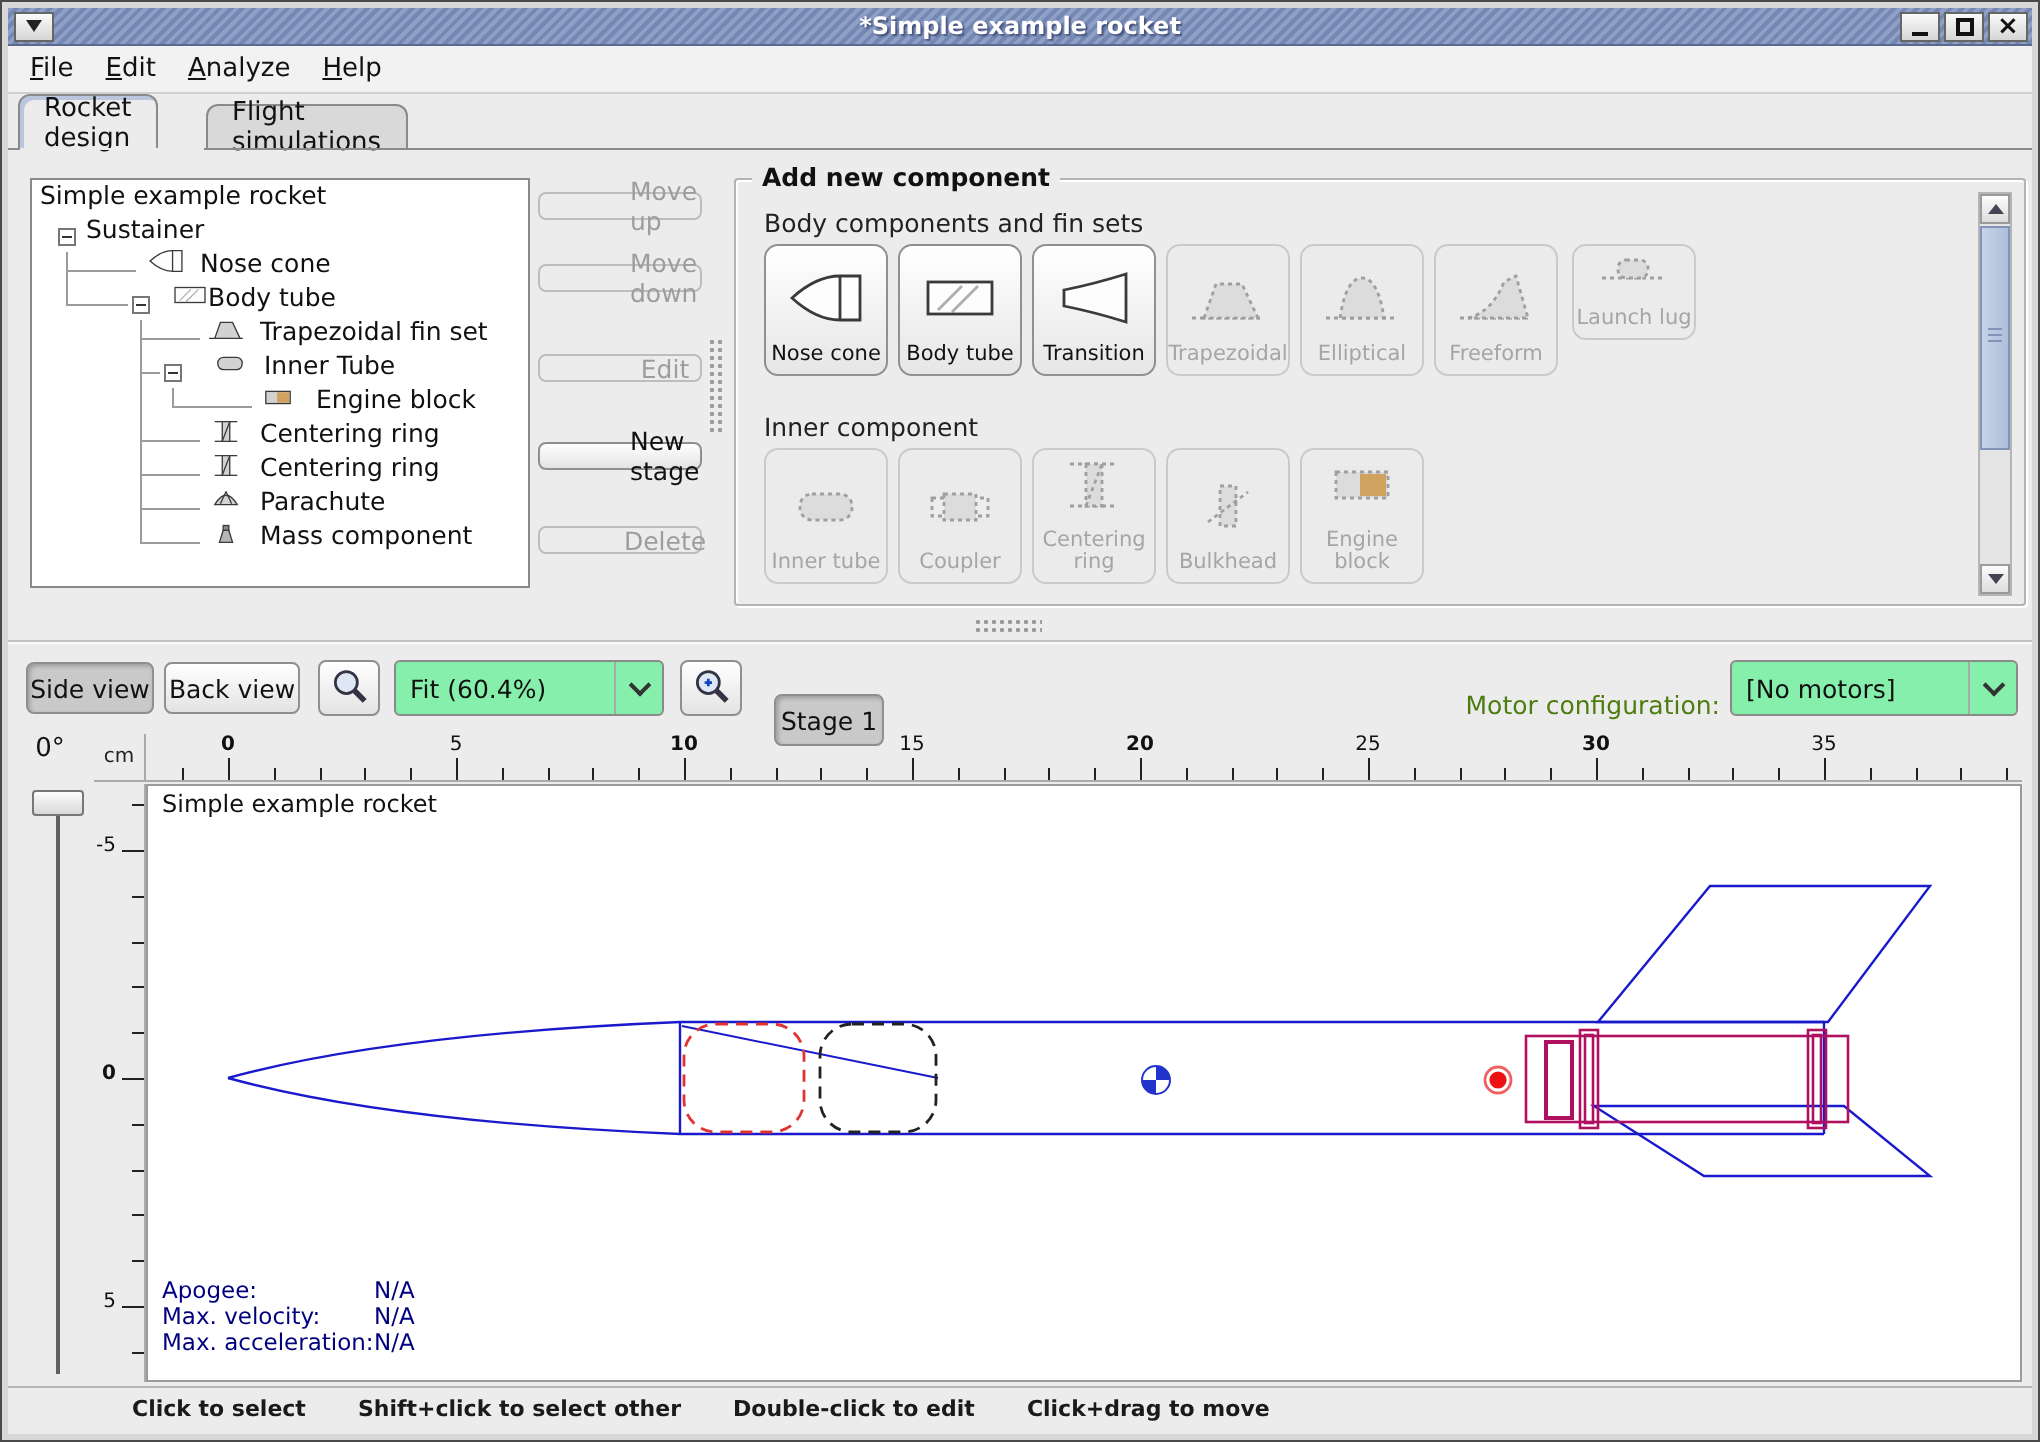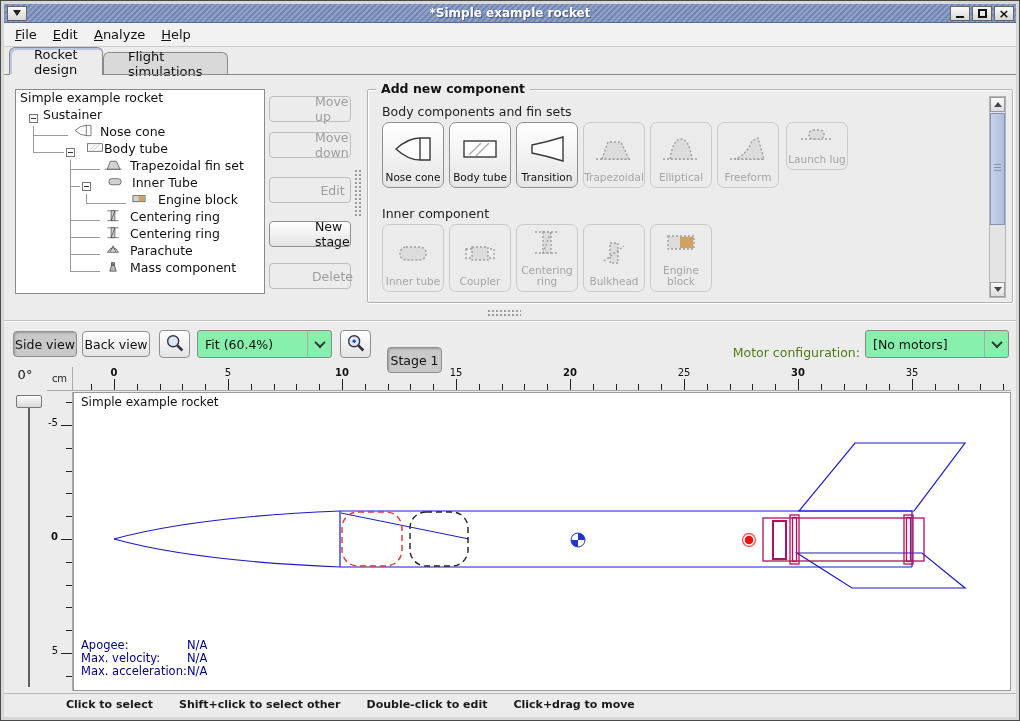--- a/index.html
+++ b/index.html
@@ -34,21 +34,21 @@
   #menubar {
     position:absolute; left:3px; right:3px; top:22px; height:24px;
     background:#f2f2f2; border-bottom:1px solid #cfcfcf;
     display:flex; align-items:center; gap:16px; padding-left:11px; font-size:13px; color:#111;
   }
   .menu-item u { text-decoration:underline; }
   
   #tabs { position:absolute; left:3px; top:46px; height:28px; }
   .tab {
     position:absolute; bottom:0; border:1px solid #8a8a8a; border-bottom:none;
-    border-radius:6px 6px 0 0; font-size:13px; color:#111; padding:0 24px;
+    border-radius:6px 6px 0 0; font-size:13px; color:#111; padding:0 12px;
     display:flex; align-items:center;
   }
   .tab.selected { left:5px; height:28px; background:#ececec; z-index:3;
     box-shadow: inset 2px 2px 0 #b9c6dd; }
   .tab.unselected { left:99px; height:23px; background:#d9d9d9; z-index:1; }
   #tabline { position:absolute; left:3px; right:3px; top:73px; height:1px; background:#8a8a8a; z-index:2; }
   #tabline-cover { position:absolute; left:9px; top:73px; width:92px; height:1px; background:#ececec; z-index:4; }
   
   .btn {
     background:linear-gradient(#ffffff,#e3e3e3); border:1px solid #8f8f8f;
@@ -70,21 +70,21 @@
   #tree-panel {
     position:absolute; left:14px; top:88px; width:250px; height:205px;
     background:#fff; border:1px solid #8a8a8a; font-size:12.5px; color:#111; overflow:hidden;
   }
   .tree-row { position:absolute; height:17px; display:flex; align-items:center; white-space:nowrap; }
   .tree-exp { position:absolute; width:9px; height:9px; border:1px solid #777; background:#fff; }
   .tree-exp::after { content:""; position:absolute; left:1px; right:1px; top:3px; height:1px; background:#333; }
   .tree-conn { position:absolute; background:#9a9a9a; }
   .tree-ico { position:absolute; margin-top:-7px; }
   .tree-lab { position:absolute; margin-top:-8px; }
-  #edit-buttons .btn { left:268px; width:82px; height:26px;padding-left:45px; }
+  #edit-buttons .btn { left:268px; width:82px; height:14px;padding-left:45px; }
   .splitter-dots-v {
     position:absolute; left:353px; top:168px; width:9px; height:48px;
     background-image:radial-gradient(#9a9a9a 1px, transparent 1.2px); background-size:4px 4px;
   }
   .splitter-dots-h {
     position:absolute; left:486px; top:308px; width:34px; height:9px;
     background-image:radial-gradient(#9a9a9a 1px, transparent 1.2px); background-size:4px 4px;
   }
   
   #add-group {

